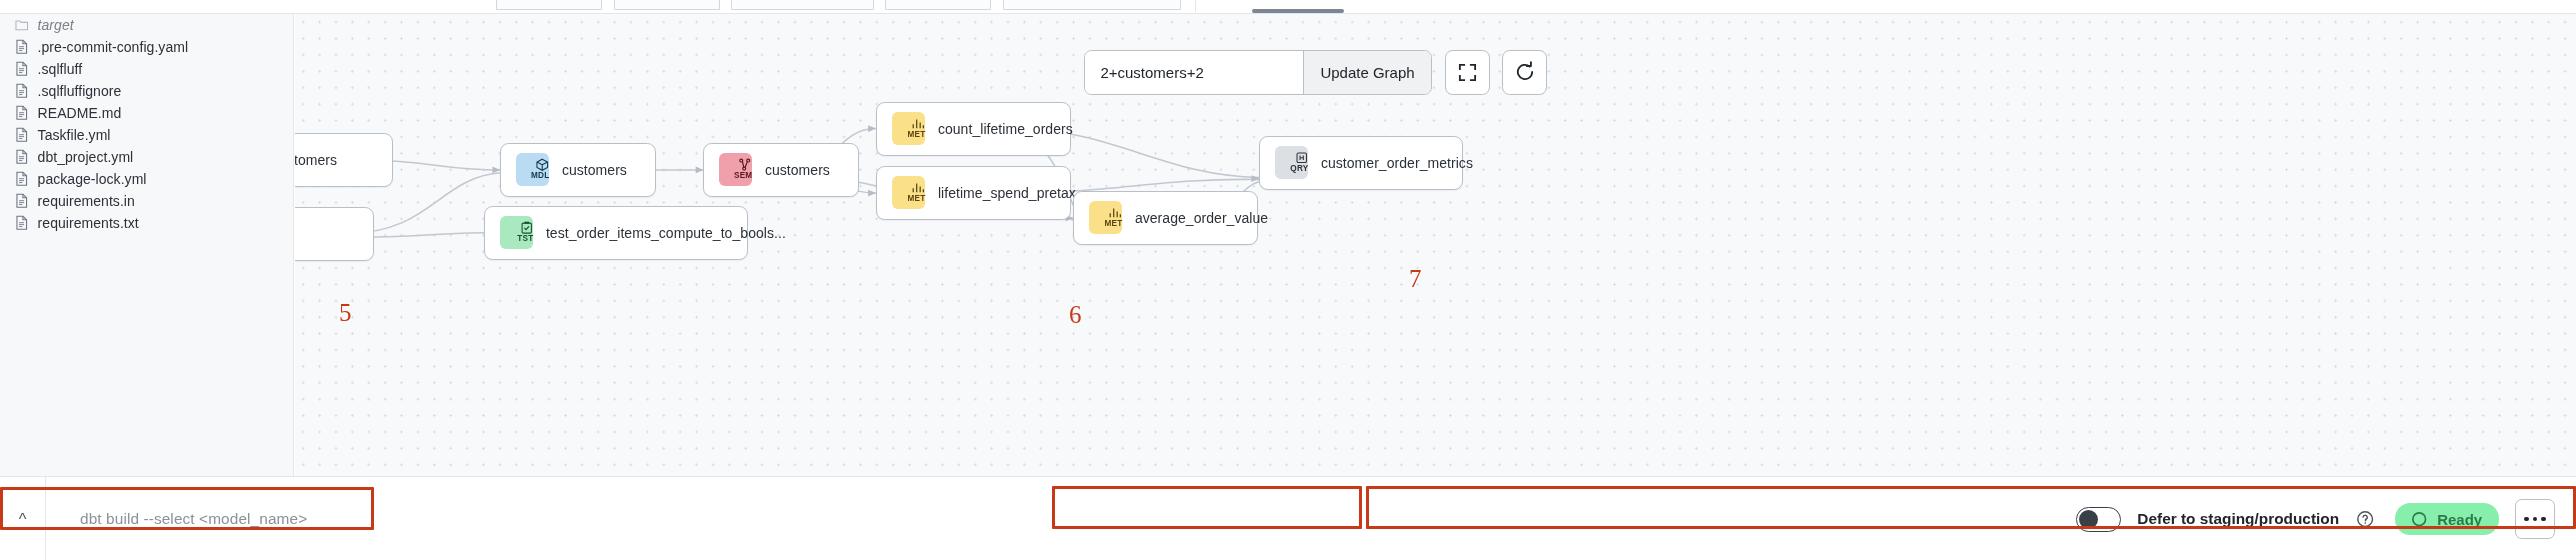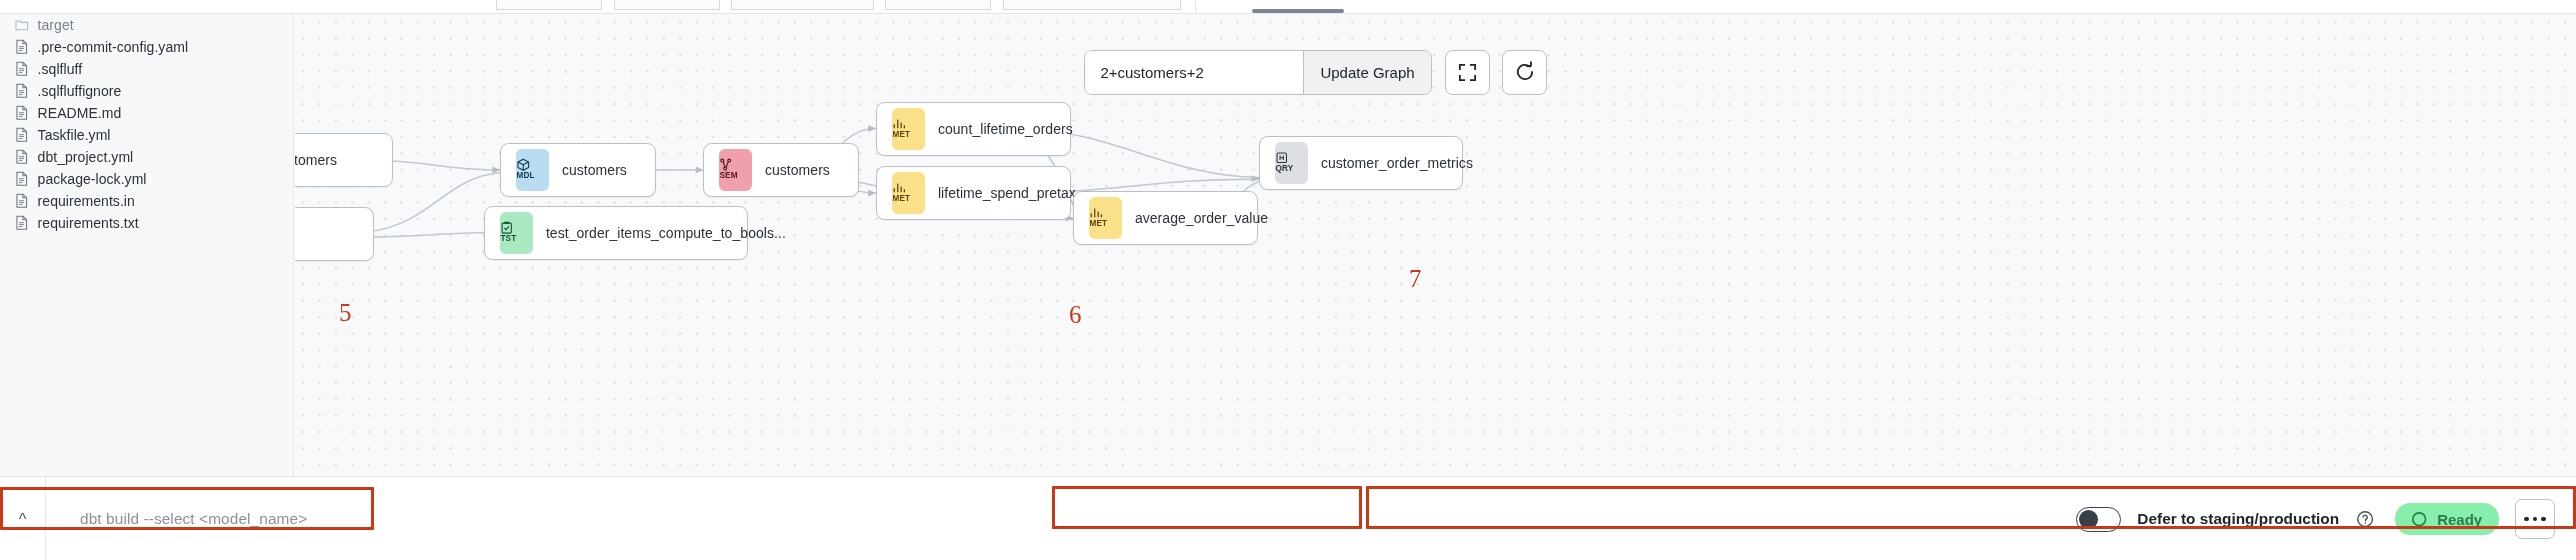--- a/index.html
+++ b/index.html
@@ -37,21 +37,21 @@
   .file-row {
     display:flex; align-items:center; height:22px;
     padding-left:15.4px; gap:8.7px; cursor:pointer;
   }
   .ficon { width:13.5px; height:15.4px; flex:0 0 13.5px; position:relative; }
   .ficon svg { display:block; }
   .fname {
     font-size:14px; color:#2b3138; white-space:nowrap;
     letter-spacing:0.05px;
   }
-  .fname.italic { color:#7a818a; }
+  .fname.italic { font-style:italic; color:#7a818a; }
 
   
   .canvas {
     position:absolute; left:295px; top:13.5px; width:2281px; height:462px;
     background:#f7f9fb;
     background-image: radial-gradient(#d9dee4 1.1px, transparent 1.1px);
     background-size: 16.4px 16.4px;
     overflow:hidden;
   }
   .edges { position:absolute; left:0; top:0; width:2281px; height:462px; }
@@ -59,22 +59,22 @@
   
   .node {
     position:absolute; background:#fff;
     border:1px solid #b9bfc7; border-radius:8.7px;
     display:flex; align-items:center; gap:12.5px;
     padding:0 15.4px; height:54px;
     box-shadow:0 1px 1.4px rgba(16,24,40,0.05);
     cursor:pointer;
   }
   .badge {
-    width:33px; height:42px; border-radius:5.8px; flex:0 0 33px;
-    display:flex; flex-direction:column; align-items:flex-start; justify-content:center;
+    width:33px; height:33px; border-radius:5.8px; flex:0 0 33px;
+    display:flex; flex-direction:column; align-items:flex-end; justify-content:center;
     gap:0px;
   }
   .badge .bsvg { height:14.5px; display:flex; align-items:center; }
   .badge .btxt {
     font-size:8.2px; font-weight:700; letter-spacing:0.2px; line-height:8.7px;
     font-family:"Liberation Sans", sans-serif;
   }
   .badge.mdl { background:#b9dcf2; color:#133a52; }
   .badge.sem { background:#f0a0ab; color:#5a1721; }
   .badge.met { background:#fbe08a; color:#5a4510; }

